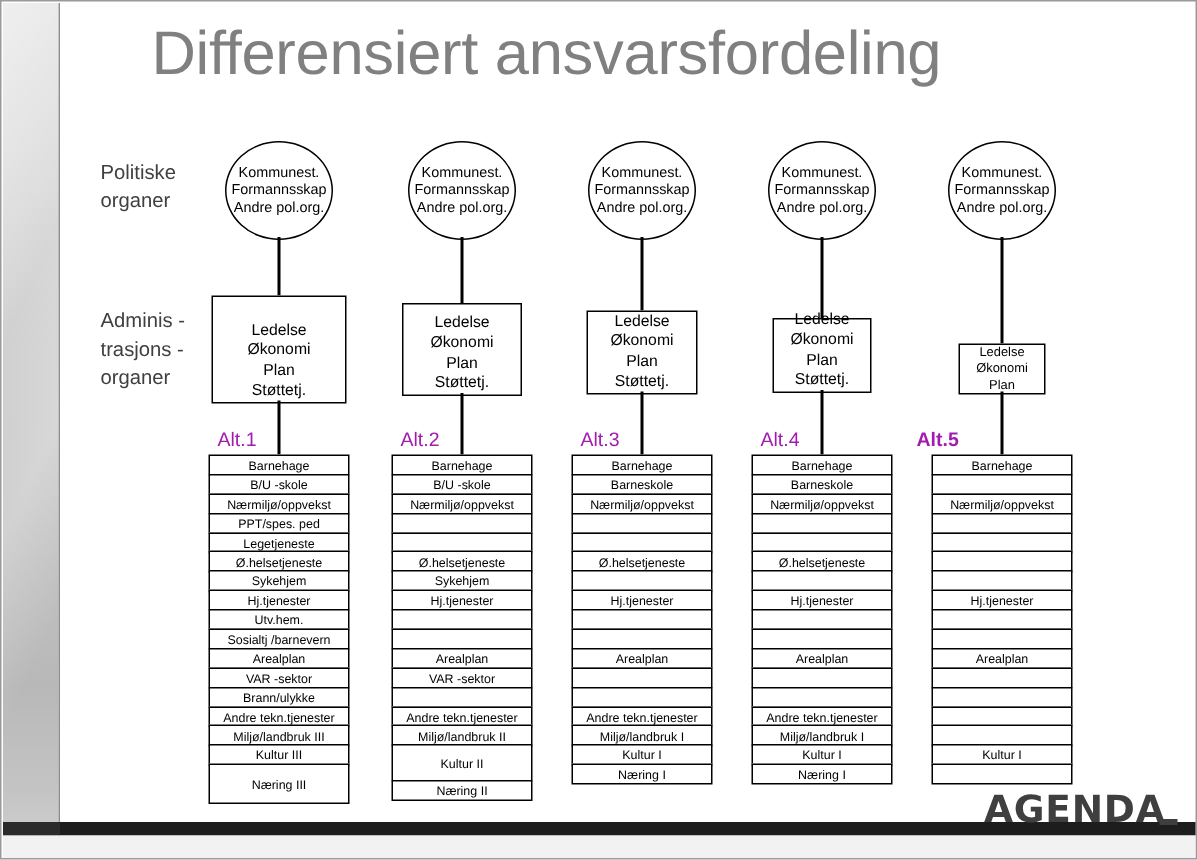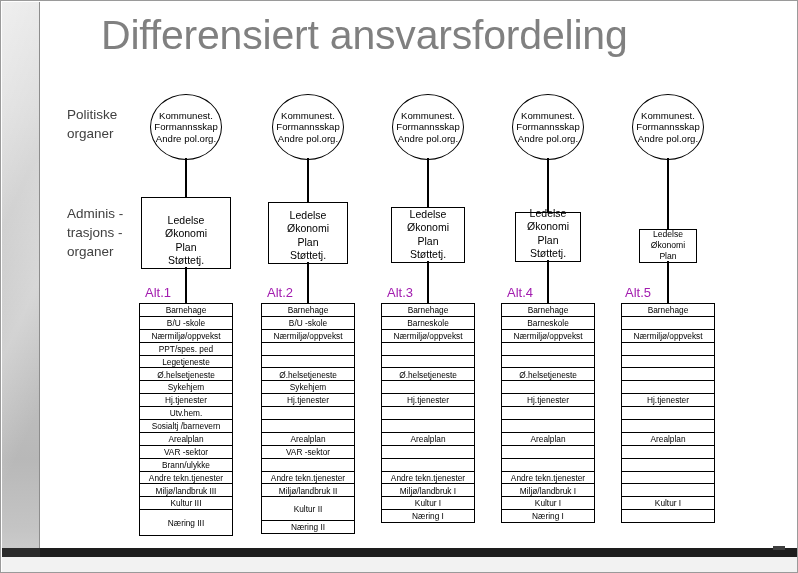--- a/index.html
+++ b/index.html
@@ -289,21 +289,21 @@
           <span>Formannsskap</span>
           <span>Andre pol.org.</span>
         </div>
         <div class="connector" style="left: 666.3px; top: 157px; height: 71px;"></div>
         <div class="admin-box small" style="left: 638px; top: 228px; width: 58px; height: 34px;">
           <span>Ledelse</span>
           <span>Økonomi</span>
           <span>Plan</span>
         </div>
         <div class="connector" style="left: 666.3px; top: 260px; height: 42px;"></div>
-        <div class="alt-caption" style="left: 624px; top: 284px;">Alt.5</div>
+        <div class="alt-caption" style="left: 610px; top: 284px; font-weight: bold;">Alt.5</div>
         <div class="svc-list" style="left: 620px; top: 302px; width: 94px;">
           <div class="svc-row" style="height: 14.2px;">Barnehage</div>
           <div class="svc-row" style="height: 14.2px;"></div>
           <div class="svc-row" style="height: 14.2px;">Nærmiljø/oppvekst</div>
           <div class="svc-row" style="height: 14.2px;"></div>
           <div class="svc-row" style="height: 14.2px;"></div>
           <div class="svc-row" style="height: 14.2px;"></div>
           <div class="svc-row" style="height: 14.2px;"></div>
           <div class="svc-row" style="height: 14.2px;">Hj.tjenester</div>
           <div class="svc-row" style="height: 14.2px;"></div>
@@ -314,16 +314,17 @@
           <div class="svc-row" style="height: 14.2px;"></div>
           <div class="svc-row" style="height: 14.2px;"></div>
           <div class="svc-row" style="height: 14.2px;">Kultur I</div>
           <div class="svc-row" style="height: 14.2px;"></div>
         </div>
       </div>
     </div>
 
   <div id="footer-bar-left"></div>
   <div id="footer-bar"></div>
+  <div id="agenda-logo">AGENDA</div>
   <div id="agenda-mark"></div>
   <div id="bottom-strip"></div>
 
 </div>
 
 </body></html>

